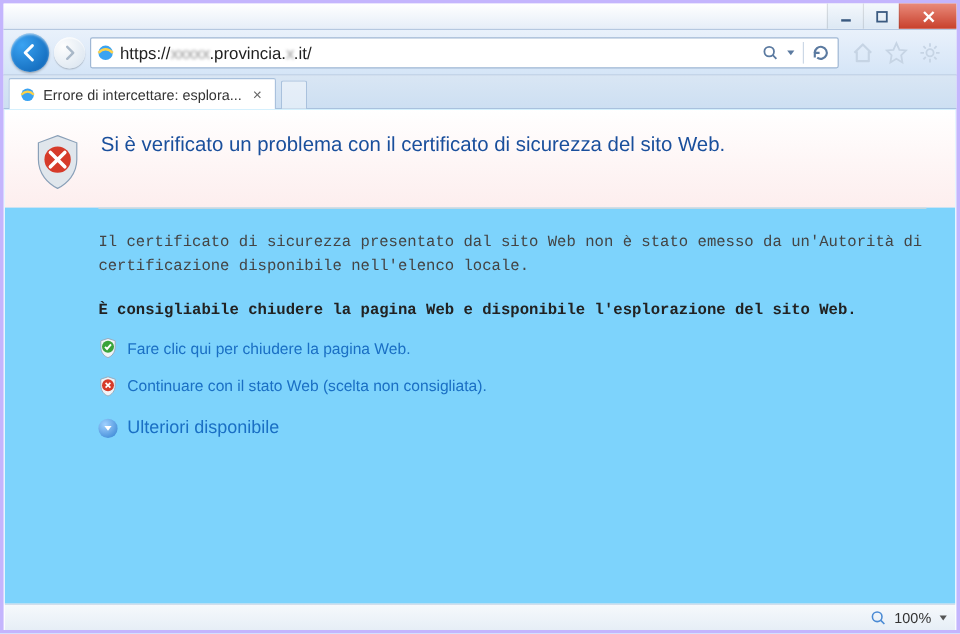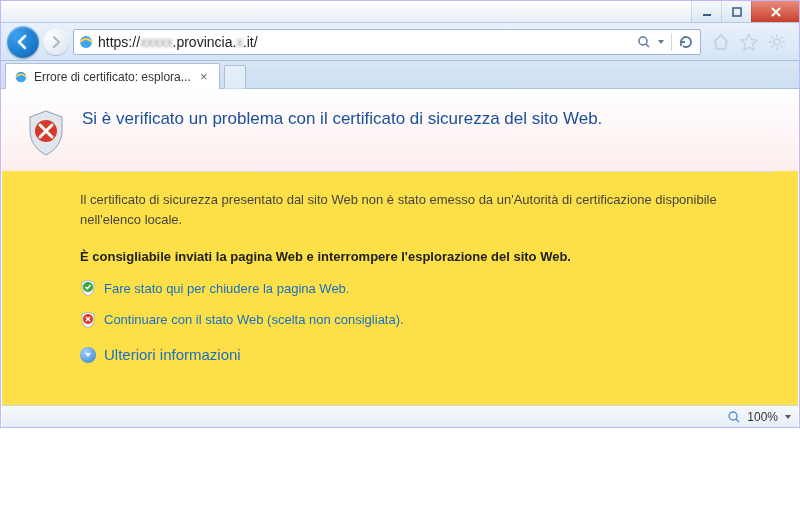--- a/index.html
+++ b/index.html
@@ -1,19 +1,19 @@
 <!DOCTYPE html>
 <html><head>
 <meta charset="utf-8">
 <style>
 * { box-sizing: border-box; margin: 0; padding: 0; }
 body { font-family: "Segoe UI", Tahoma, sans-serif; font-size: 13px; background: #fff; width: 800px; height: 528px; overflow: hidden; }
 
 
-.window { width: 800px; height: 428px; border: 1px solid #c4b5fd; position: relative; background: #fff; }
+.window { width: 800px; height: 528px; border: 3px solid #c4b5fd; position: relative; background: #fff; }
 .titlebar { height: 22px; background: linear-gradient(#fff, #e6eef8); display: flex; justify-content: flex-end; align-items: stretch; border-bottom: 1px solid #b5c8e0; }
 .titlebtn { width: 30px; display: flex; align-items: center; justify-content: center; border-left: 1px solid rgba(0,0,0,0.1); background: linear-gradient(#f4f8fc,#dce8f4); }
 .titlebtn.close { width: 48px; background: linear-gradient(#e98a7a,#c8402c); color: #fff; }
 .titlebtn svg { display: block; }
 
 
 .navbar { height: 38px; background: linear-gradient(#e9f1fb,#d5e5f7); display: flex; align-items: center; padding: 0 6px; gap: 4px; border-bottom: 1px solid #a9c1dd; }
 .navback, .navfwd { border-radius: 50%; display: flex; align-items: center; justify-content: center; }
 .navback { width: 32px; height: 32px; background: radial-gradient(circle at 30% 30%, #3aa3f2, #0a5eb0); box-shadow: inset 0 1px 2px rgba(255,255,255,.6), 0 1px 2px rgba(0,0,0,.3); }
 .navfwd { width: 26px; height: 26px; background: radial-gradient(circle at 30% 30%, #fdfdfd, #d7e3ef); box-shadow: inset 0 1px 1px rgba(255,255,255,.8), 0 1px 1px rgba(0,0,0,.2); }
@@ -26,27 +26,27 @@
 .nav-icons { display: flex; align-items: center; gap: 8px; padding: 0 6px; }
 
 
 .tabstrip { height: 28px; background: linear-gradient(#d9e6f4,#cddff2); display: flex; align-items: flex-end; padding-left: 4px; border-bottom: 1px solid #a9c1dd; }
 .tab { height: 26px; background: #fff; border: 1px solid #a9c1dd; border-bottom: none; display: flex; align-items: center; padding: 0 8px; gap: 6px; max-width: 240px; border-radius: 2px 2px 0 0; position: relative; top: 1px; }
 .tab .title { white-space: nowrap; overflow: hidden; text-overflow: ellipsis; font-size: 12px; color: #333; }
 .tab-close { width: 14px; height: 14px; display: flex; align-items: center; justify-content: center; color: #666; font-size: 13px; }
 .newtab { width: 22px; height: 24px; margin-left: 4px; background: rgba(255,255,255,.4); border: 1px solid #a9c1dd; border-bottom: none; border-radius: 2px 2px 0 0; position: relative; top: 1px; }
 
 
-.content { position: absolute; top: 88px; bottom: 22px; left: 1px; right: 1px; overflow: auto; background: #fde047; }
+.content { position: absolute; top: 88px; bottom: 22px; left: 1px; right: 1px; overflow: auto; background: #7dd3fc; }
 .headerband { background: linear-gradient(#fff, #fdeeee); padding: 20px 24px 14px 24px; display: flex; gap: 16px; align-items: flex-start; }
 .shield-lg { width: 40px; height: 48px; flex-shrink: 0; }
 .pagetitle { font-size: 17px; color: #1a4f9c; font-weight: 400; }
 .divider { height: 1px; background: #d8d8d8; margin: 0 24px 0 78px; }
 .body { padding: 18px 24px 18px 78px; color: #444; font-size: 13px; line-height: 1.5; }
-.body p { margin-bottom: 18px; }
+.body p { margin-bottom: 18px; font-family: Liberation Mono, monospace; }
 .body p.rec { font-weight: bold; color: #222; margin-bottom: 12px; }
 .linkrow { display: flex; align-items: center; gap: 8px; margin-bottom: 12px; }
 .linkrow a { color: #1a6fc4; text-decoration: none; cursor: pointer; }
 .more { display: flex; align-items: center; gap: 8px; margin-top: 14px; }
 .more span.text { color: #1a6fc4; font-size: 15px; cursor: pointer; }
 .disc { width: 16px; height: 16px; border-radius: 50%; background: radial-gradient(circle at 35% 30%, #9fd0ff, #2f7fd0); display: flex; align-items: center; justify-content: center; }
 
 
 .statusbar { position: absolute; bottom: 0; left: 1px; right: 1px; height: 22px; background: linear-gradient(#f6f9fc,#e6eef6); border-top: 1px solid #c8d6e6; display: flex; align-items: center; justify-content: flex-end; padding: 5px 6px; gap: 6px; font-size: 12px; color: #333; }
 
@@ -141,72 +141,72 @@
   </div>
 
   <div class="tabstrip">
     <div class="tab">
       <span class="ico">
         <svg width="14" height="14" viewBox="0 0 16 16">
           <circle cx="8" cy="8" r="6" fill="#3aa3f2"></circle>
           <path d="M2 8 Q8 2 14 8" stroke="#fdd24a" stroke-width="2" fill="none"></path>
         </svg>
       </span>
-      <span class="title">Errore di certificato: esplora...</span>
+      <span class="title">Errore di intercettare: esplora...</span>
       <span class="tab-close">×</span>
     </div>
     <div class="newtab"></div>
   </div>
 
   <div class="content">
     <div class="headerband">
       <span class="shield-lg ico">
         <svg width="40" height="48" viewBox="0 0 40 48">
           <path d="M20 2 L36 8 V22 C36 34 28 42 20 46 C12 42 4 34 4 22 V8 Z" fill="#e0e6ec" stroke="#8aa0b8" stroke-width="1"></path>
           <circle cx="20" cy="22" r="11" fill="#d63b2a"></circle>
           <path d="M14 16 L26 28 M26 16 L14 28" stroke="#fff" stroke-width="3" stroke-linecap="round"></path>
         </svg>
       </span>
       <div class="pagetitle">Si è verificato un problema con il certificato di sicurezza del sito Web.</div>
     </div>
     <div class="divider"></div>
 
     <div class="body">
       <p>Il certificato di sicurezza presentato dal sito Web non è stato emesso da un'Autorità di certificazione disponibile nell'elenco locale.</p>
-      <p class="rec">È consigliabile inviati la pagina Web e interrompere l'esplorazione del sito Web.</p>
+      <p class="rec">È consigliabile chiudere la pagina Web e disponibile l'esplorazione del sito Web.</p>
 
       <div class="linkrow">
         <span class="ico">
           <svg width="16" height="18" viewBox="0 0 16 18">
             <path d="M8 1 L14 3 V8 C14 13 11 16 8 17 C5 16 2 13 2 8 V3 Z" fill="#f0f4f8" stroke="#9ab" stroke-width="0.8"></path>
             <circle cx="8" cy="8" r="5" fill="#3aa33a"></circle>
             <path d="M5.5 8 L7.2 9.8 L10.5 6" stroke="#fff" stroke-width="1.6" fill="none"></path>
           </svg>
         </span>
-        <a>Fare stato qui per chiudere la pagina Web.</a>
+        <a>Fare clic qui per chiudere la pagina Web.</a>
       </div>
 
       <div class="linkrow">
         <span class="ico">
           <svg width="16" height="18" viewBox="0 0 16 18">
             <path d="M8 1 L14 3 V8 C14 13 11 16 8 17 C5 16 2 13 2 8 V3 Z" fill="#f0f4f8" stroke="#9ab" stroke-width="0.8"></path>
             <circle cx="8" cy="8" r="5" fill="#d63b2a"></circle>
             <path d="M6 6 L10 10 M10 6 L6 10" stroke="#fff" stroke-width="1.4"></path>
           </svg>
         </span>
         <a>Continuare con il stato Web (scelta non consigliata).</a>
       </div>
 
       <div class="more">
         <span class="disc">
           <svg width="8" height="8" viewBox="0 0 8 8">
               <path d="M1 2 L4 6 L7 2 Z" fill="#fff"></path>
             </svg>
         </span>
-        <span class="text">Ulteriori informazioni</span>
+        <span class="text">Ulteriori disponibile</span>
       </div>
     </div>
   </div>
 
   <div class="statusbar">
     <span class="ico">
       <svg width="14" height="14" viewBox="0 0 14 14">
           <circle cx="6" cy="6" r="4" stroke="#4a8ad4" stroke-width="1.3" fill="none"></circle>
           <path d="M9 9 L12 12" stroke="#4a8ad4" stroke-width="1.3"></path>
         </svg>

